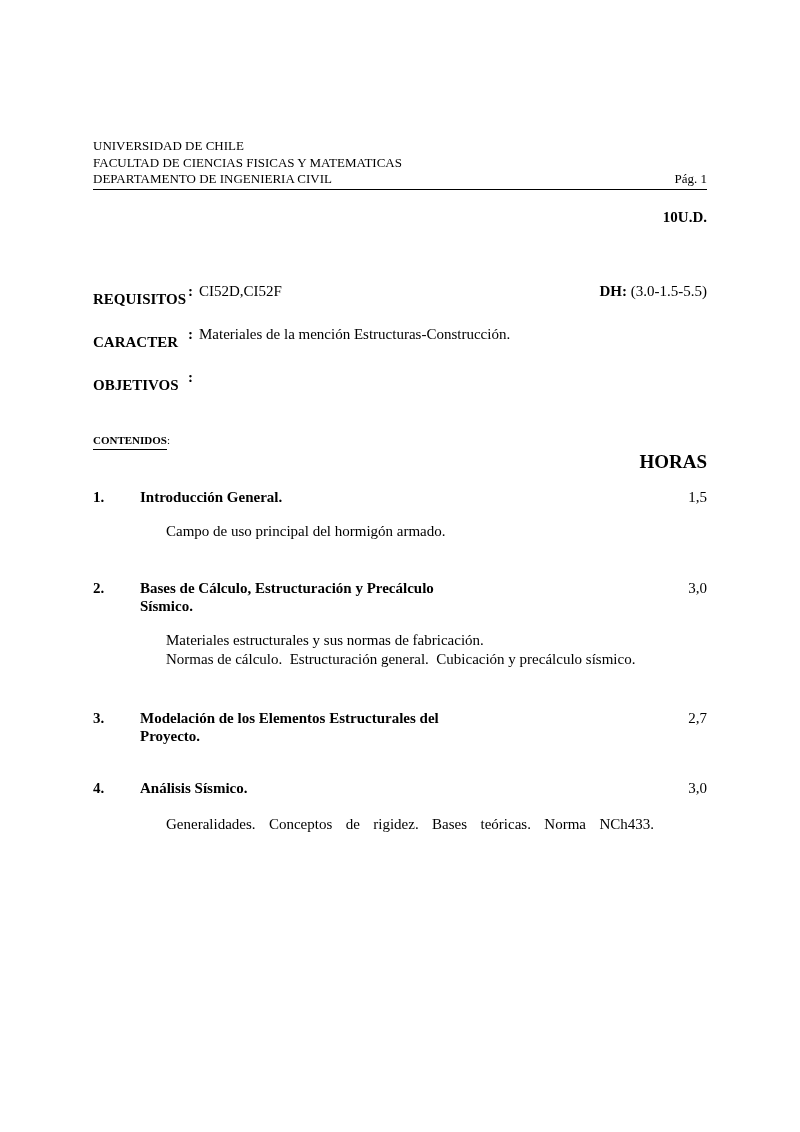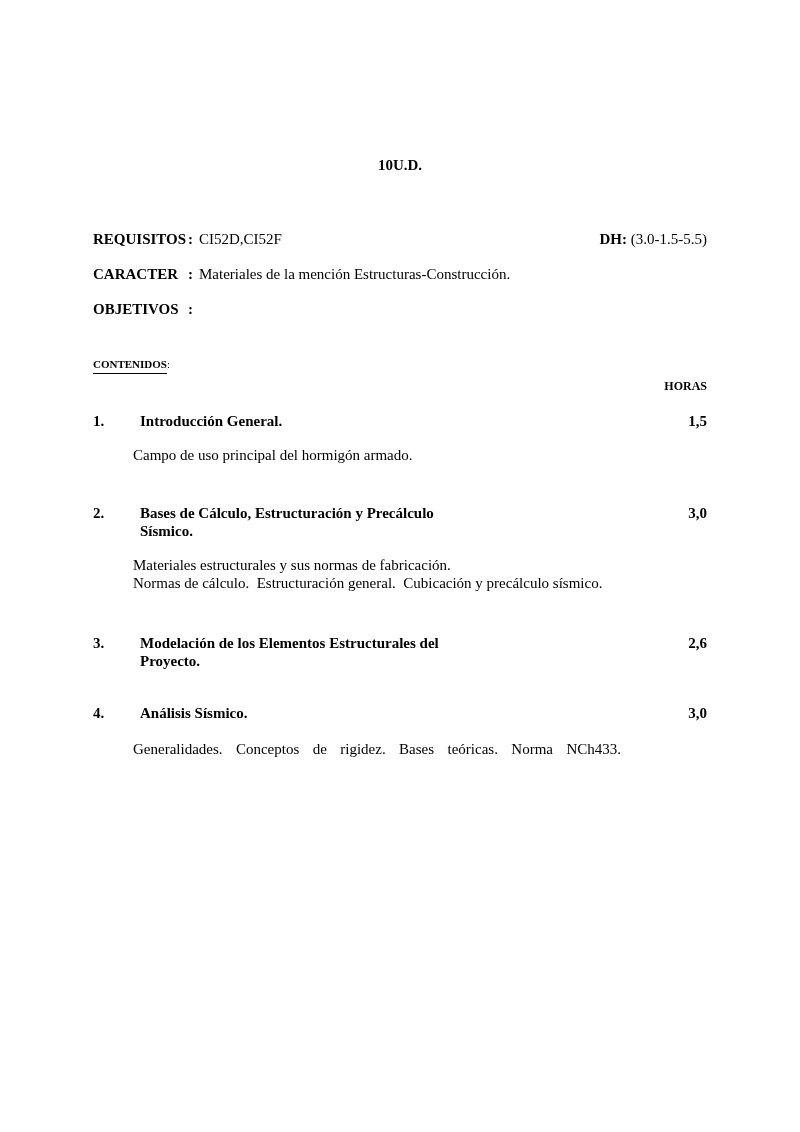--- a/index.html
+++ b/index.html
@@ -32,55 +32,55 @@
   .course-title-wrap { text-align: center; margin-top: 37px; }
   .course-title {
     display: inline-block;
     font-size: 16px;
     font-weight: bold;
     border-bottom: 1.5px solid #000;
     padding-bottom: 1px;
     letter-spacing: 0.2px;
   }
   .course-units {
-    text-align: center;
+    text-align: right;
     font-size: 15px;
     font-weight: bold;
     margin-top: 19px;
   }
   
   .info-section { margin-top: 56px; font-size: 15px; line-height: 18px; }
   .info-row { display: flex; margin-bottom: 17px; }
   .info-row:last-child { margin-bottom: 0; }
-  .info-label { font-weight: bold; width: 95px; flex: 0 0 95px; }
+  .info-label { font-weight: bold; width: 95px; flex: 0 0 95px; margin-top: 8px; }
   .info-colon { font-weight: bold; margin-right: 6px; }
   .info-value { }
   .dh-block { margin-left: auto; white-space: nowrap; }
   .dh-label { font-weight: bold; }
   
   .contents-heading-row { margin-top: 37px; font-size: 11px; line-height: 18px; }
   .contents-heading {
     display: inline-block;
     font-weight: bold;
     border-bottom: 1.5px solid #000;
     padding-bottom: 0px;
   }
   .hours-header {
     text-align: right;
-    font-size: 12px;
+    font-size: 19px;
     font-weight: bold;
     line-height: 18px;
     margin-top: 3px;
   }
   .item { display: flex; font-size: 15px; line-height: 18px; }
   .item-num { flex: 0 0 47px; font-weight: bold; }
   .item-title { font-weight: bold; white-space: pre-line; width: 470px; }
-  .item-hours { margin-left: auto; font-weight: bold; text-align: center; }
+  .item-hours { margin-left: auto; font-weight: normal; text-align: center; }
   .item-desc {
-    margin-left: 40px;
+    margin-left: 73px;
     font-size: 15px;
     line-height: 18.5px;
     width: 560px;
   }
   .desc-line { white-space: pre-wrap; }
   .desc-line.justified {
     white-space: normal;
     text-align: justify;
     text-align-last: justify;
     width: 488px;
@@ -93,20 +93,28 @@
   .mt-item3  { margin-top: 41px; }
   .mt-item4  { margin-top: 34px; }
   .mt-desc4  { margin-top: 18px; }
 </style>
 </head>
 <body>
 
 <div class="page">
   <div class="content">
 
+    <div class="doc-header">
+      <div>UNIVERSIDAD DE CHILE</div>
+      <div>FACULTAD DE CIENCIAS FISICAS Y MATEMATICAS</div>
+      <div class="dept-row">
+        <span>DEPARTAMENTO DE INGENIERIA CIVIL</span>
+        <span>Pág. 1</span>
+      </div>
+    </div>
 
     <div class="course-units">10U.D.</div>
 
     <div class="info-section">
       <div class="info-row">
         <span class="info-label">REQUISITOS</span>
         <span class="info-colon">:</span>
         <span class="info-value">CI52D,CI52F</span>
         <span class="dh-block">
           <span class="dh-label">DH:</span>
@@ -146,21 +154,21 @@
     </div>
     <div class="item-desc mt-desc2">
       <div class="desc-line">Materiales estructurales y sus normas de fabricación.</div>
       <div class="desc-line">Normas de cálculo.  Estructuración general.  Cubicación y precálculo sísmico.</div>
     </div>
 
     <div class="item mt-item3">
       <div class="item-num">3.</div>
       <div class="item-title">Modelación de los Elementos Estructurales del
 Proyecto.</div>
-      <div class="item-hours">2,6</div>
+      <div class="item-hours">2,7</div>
     </div>
 
     <div class="item mt-item4">
       <div class="item-num">4.</div>
       <div class="item-title">Análisis Sísmico.</div>
       <div class="item-hours">3,0</div>
     </div>
     <div class="item-desc mt-desc4">
       <div class="desc-line justified">Generalidades.  Conceptos de rigidez.  Bases teóricas.  Norma NCh433.</div>
     </div>

